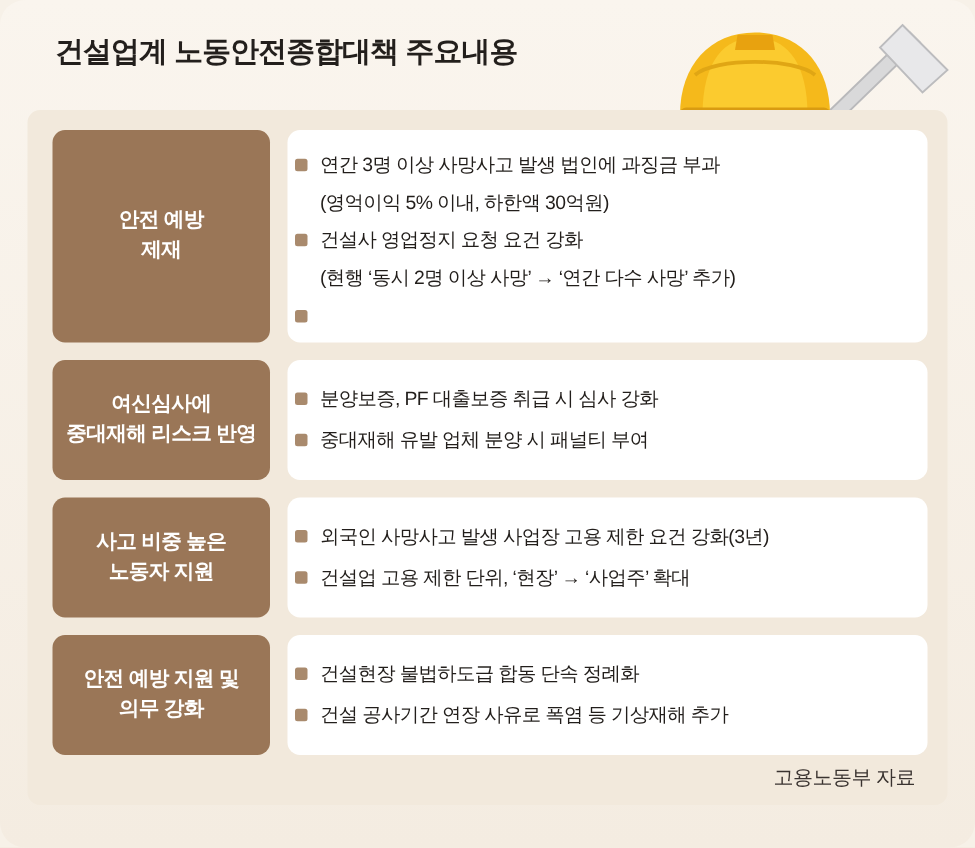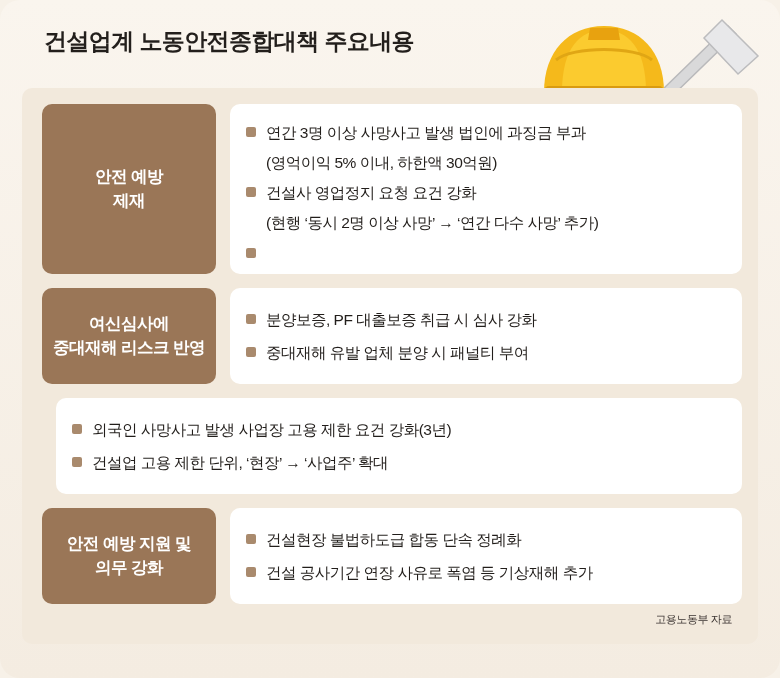--- a/index.html
+++ b/index.html
@@ -72,21 +72,21 @@
     text-align: center;
     letter-spacing: -0.5px;
     padding: 0 8px;
     box-sizing: border-box;
   }
   .row-content {
     flex: 1;
     margin-left: 14px;
     background: #ffffff;
     border-radius: 10px;
-    padding: 16px 20px 16px 16px;
+    padding: 16px 20px 16px 6px;
     box-sizing: border-box;
     display: flex;
     flex-direction: column;
     justify-content: center;
   }
   .bullet-item {
     display: flex;
     align-items: flex-start;
     margin: 5px 0;
   }
@@ -109,21 +109,21 @@
     font-size: 15.5px;
     color: #221e1b;
     line-height: 1.5;
     letter-spacing: -0.5px;
     margin: 2px 0 2px 20px;
   }
   .source {
     position: absolute;
     right: 48px;
     top: 612px;
-    font-size: 11px;
+    font-size: 16px;
     color: #3a3330;
     letter-spacing: -0.4px;
   }
   .r1 { height: 170px; }
   .r2 { height: 96px; }
   .r3 { height: 96px; }
   .r4 { height: 96px; }
 </style>
 </head>
 <body>
@@ -190,20 +190,26 @@
           <span class="bullet-text">분양보증, PF 대출보증 취급 시 심사 강화</span>
         </div>
         <div class="bullet-item">
           <span class="bullet-mark"></span>
           <span class="bullet-text">중대재해 유발 업체 분양 시 패널티 부여</span>
         </div>
       </div>
     </div>
 
     <div class="row r3">
+      <div class="row-label">
+        <span>
+          <span>사고 비중 높은</span><br>
+          <span>노동자 지원</span>
+        </span>
+      </div>
       <div class="row-content">
         <div class="bullet-item">
           <span class="bullet-mark"></span>
           <span class="bullet-text">외국인 사망사고 발생 사업장 고용 제한 요건 강화(3년)</span>
         </div>
         <div class="bullet-item">
           <span class="bullet-mark"></span>
           <span class="bullet-text">건설업 고용 제한 단위, ‘현장’ → ‘사업주’ 확대</span>
         </div>
       </div>

